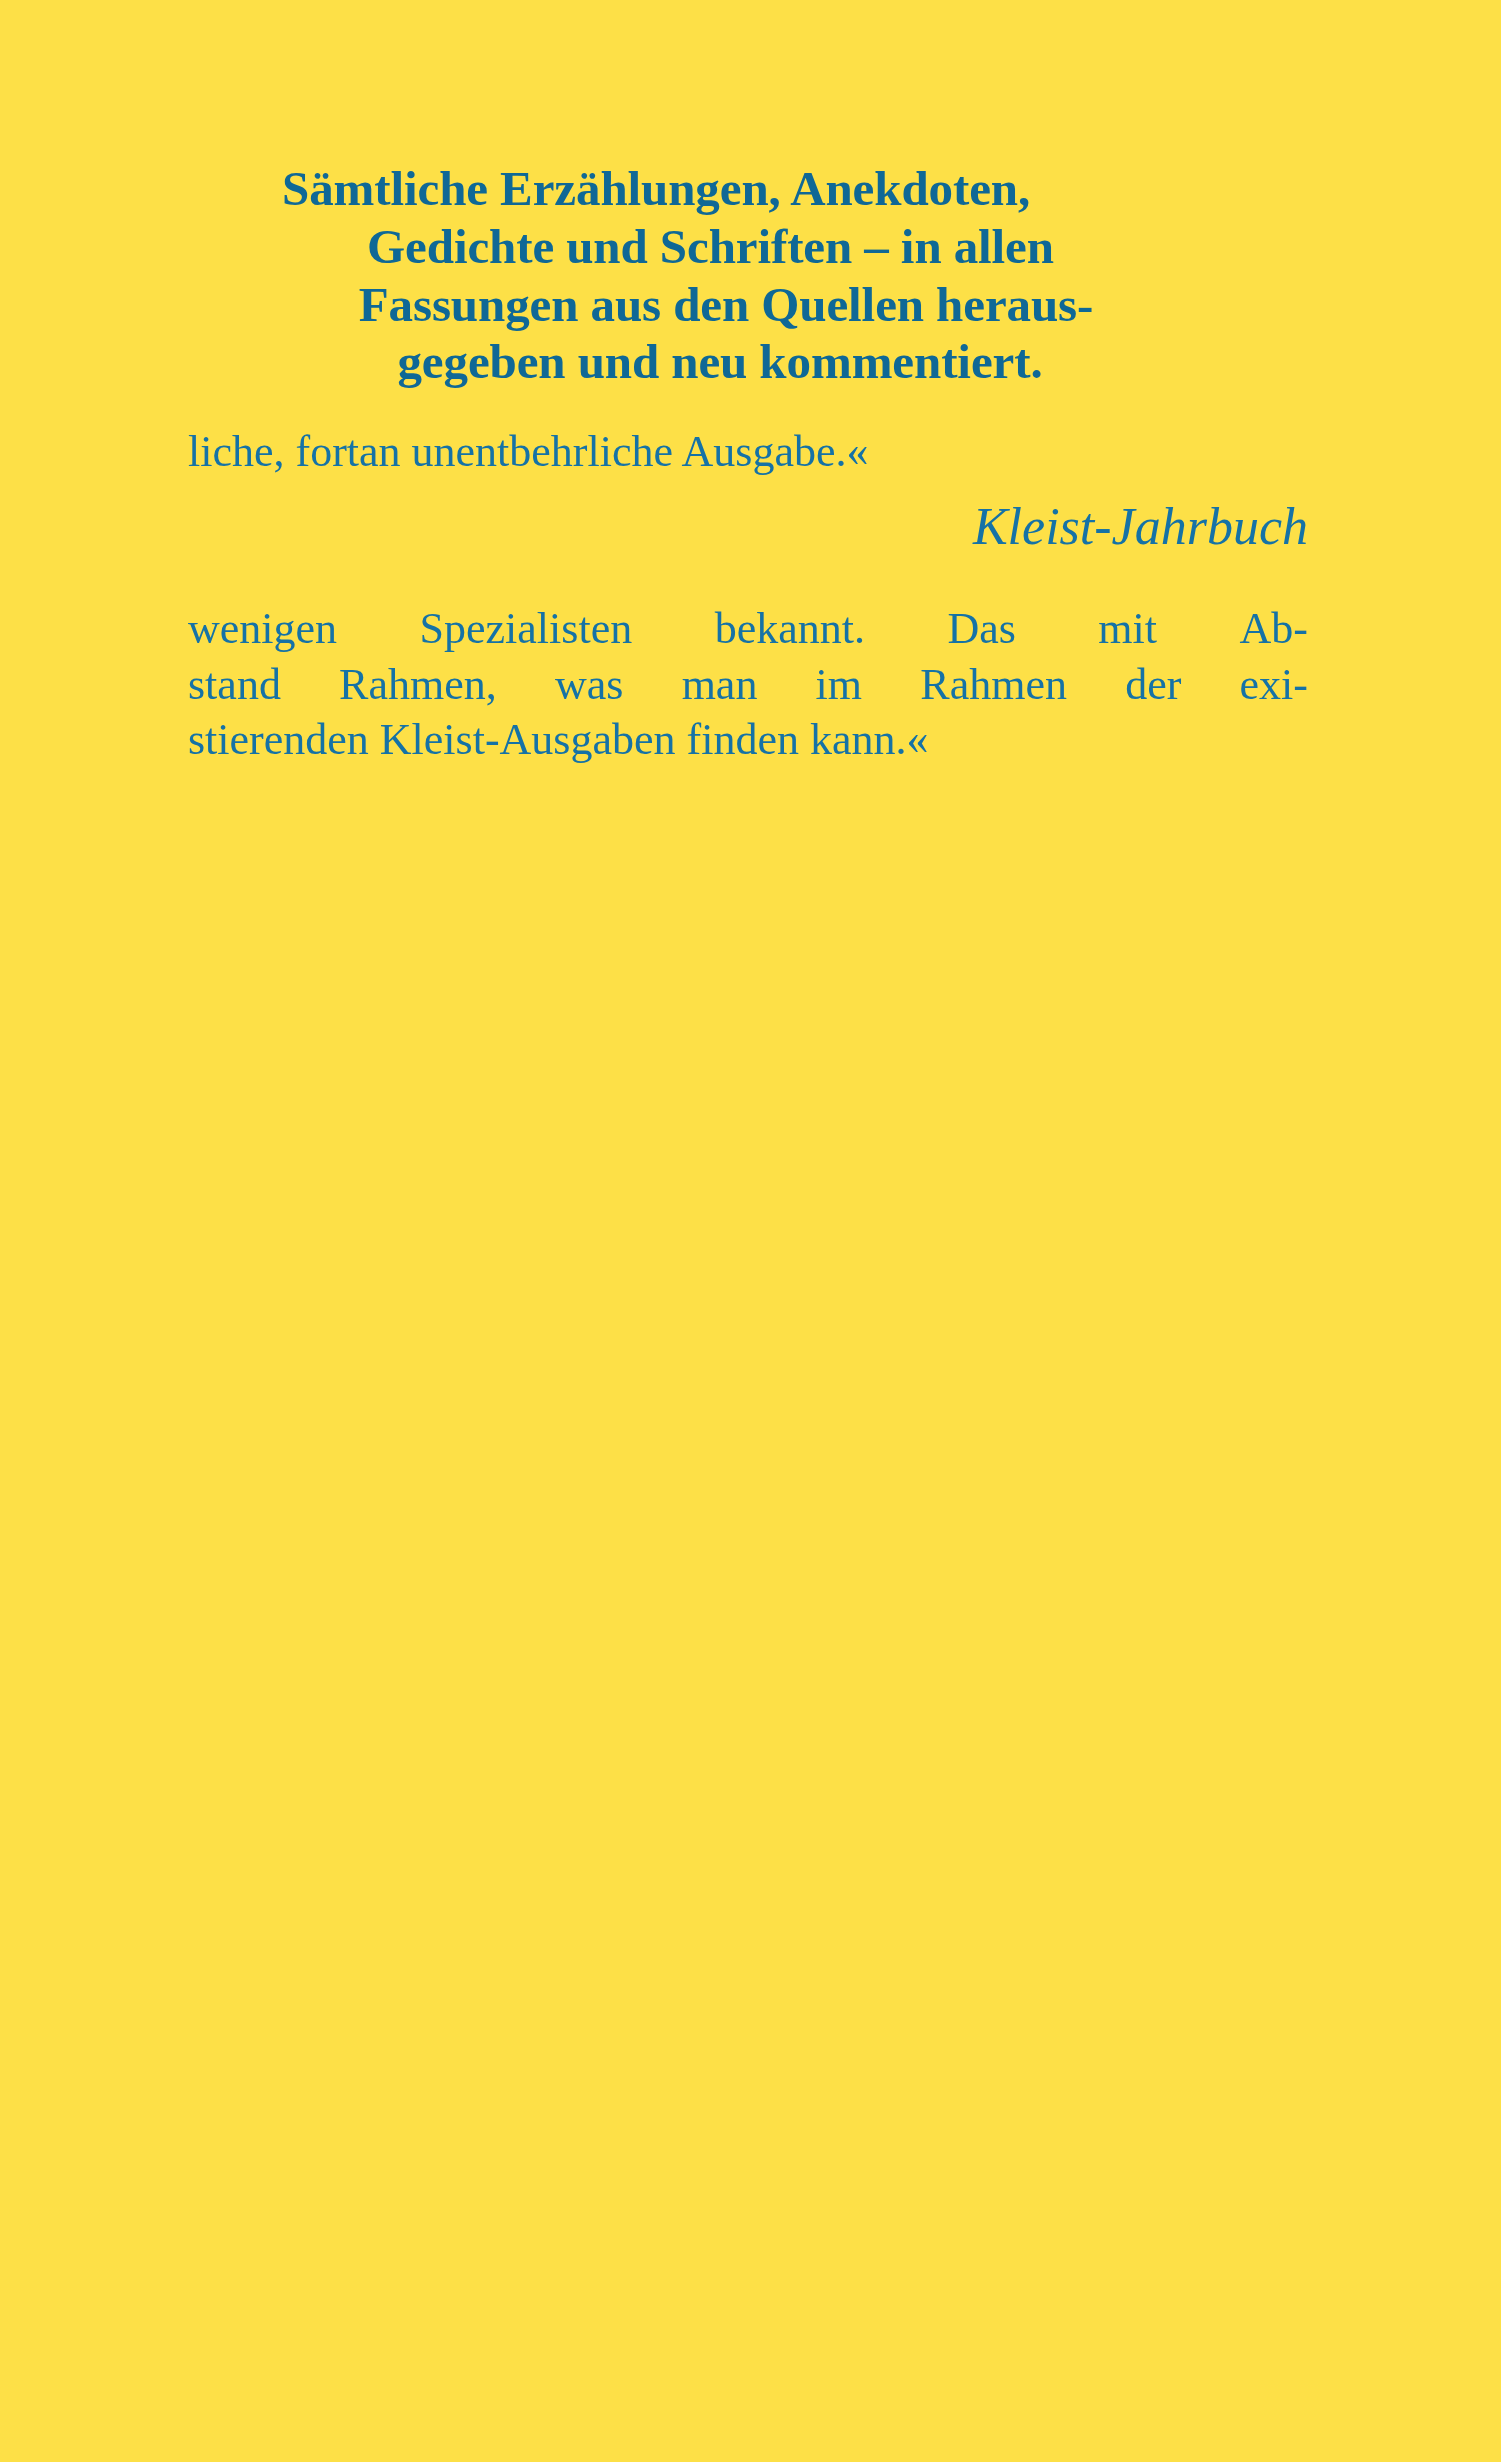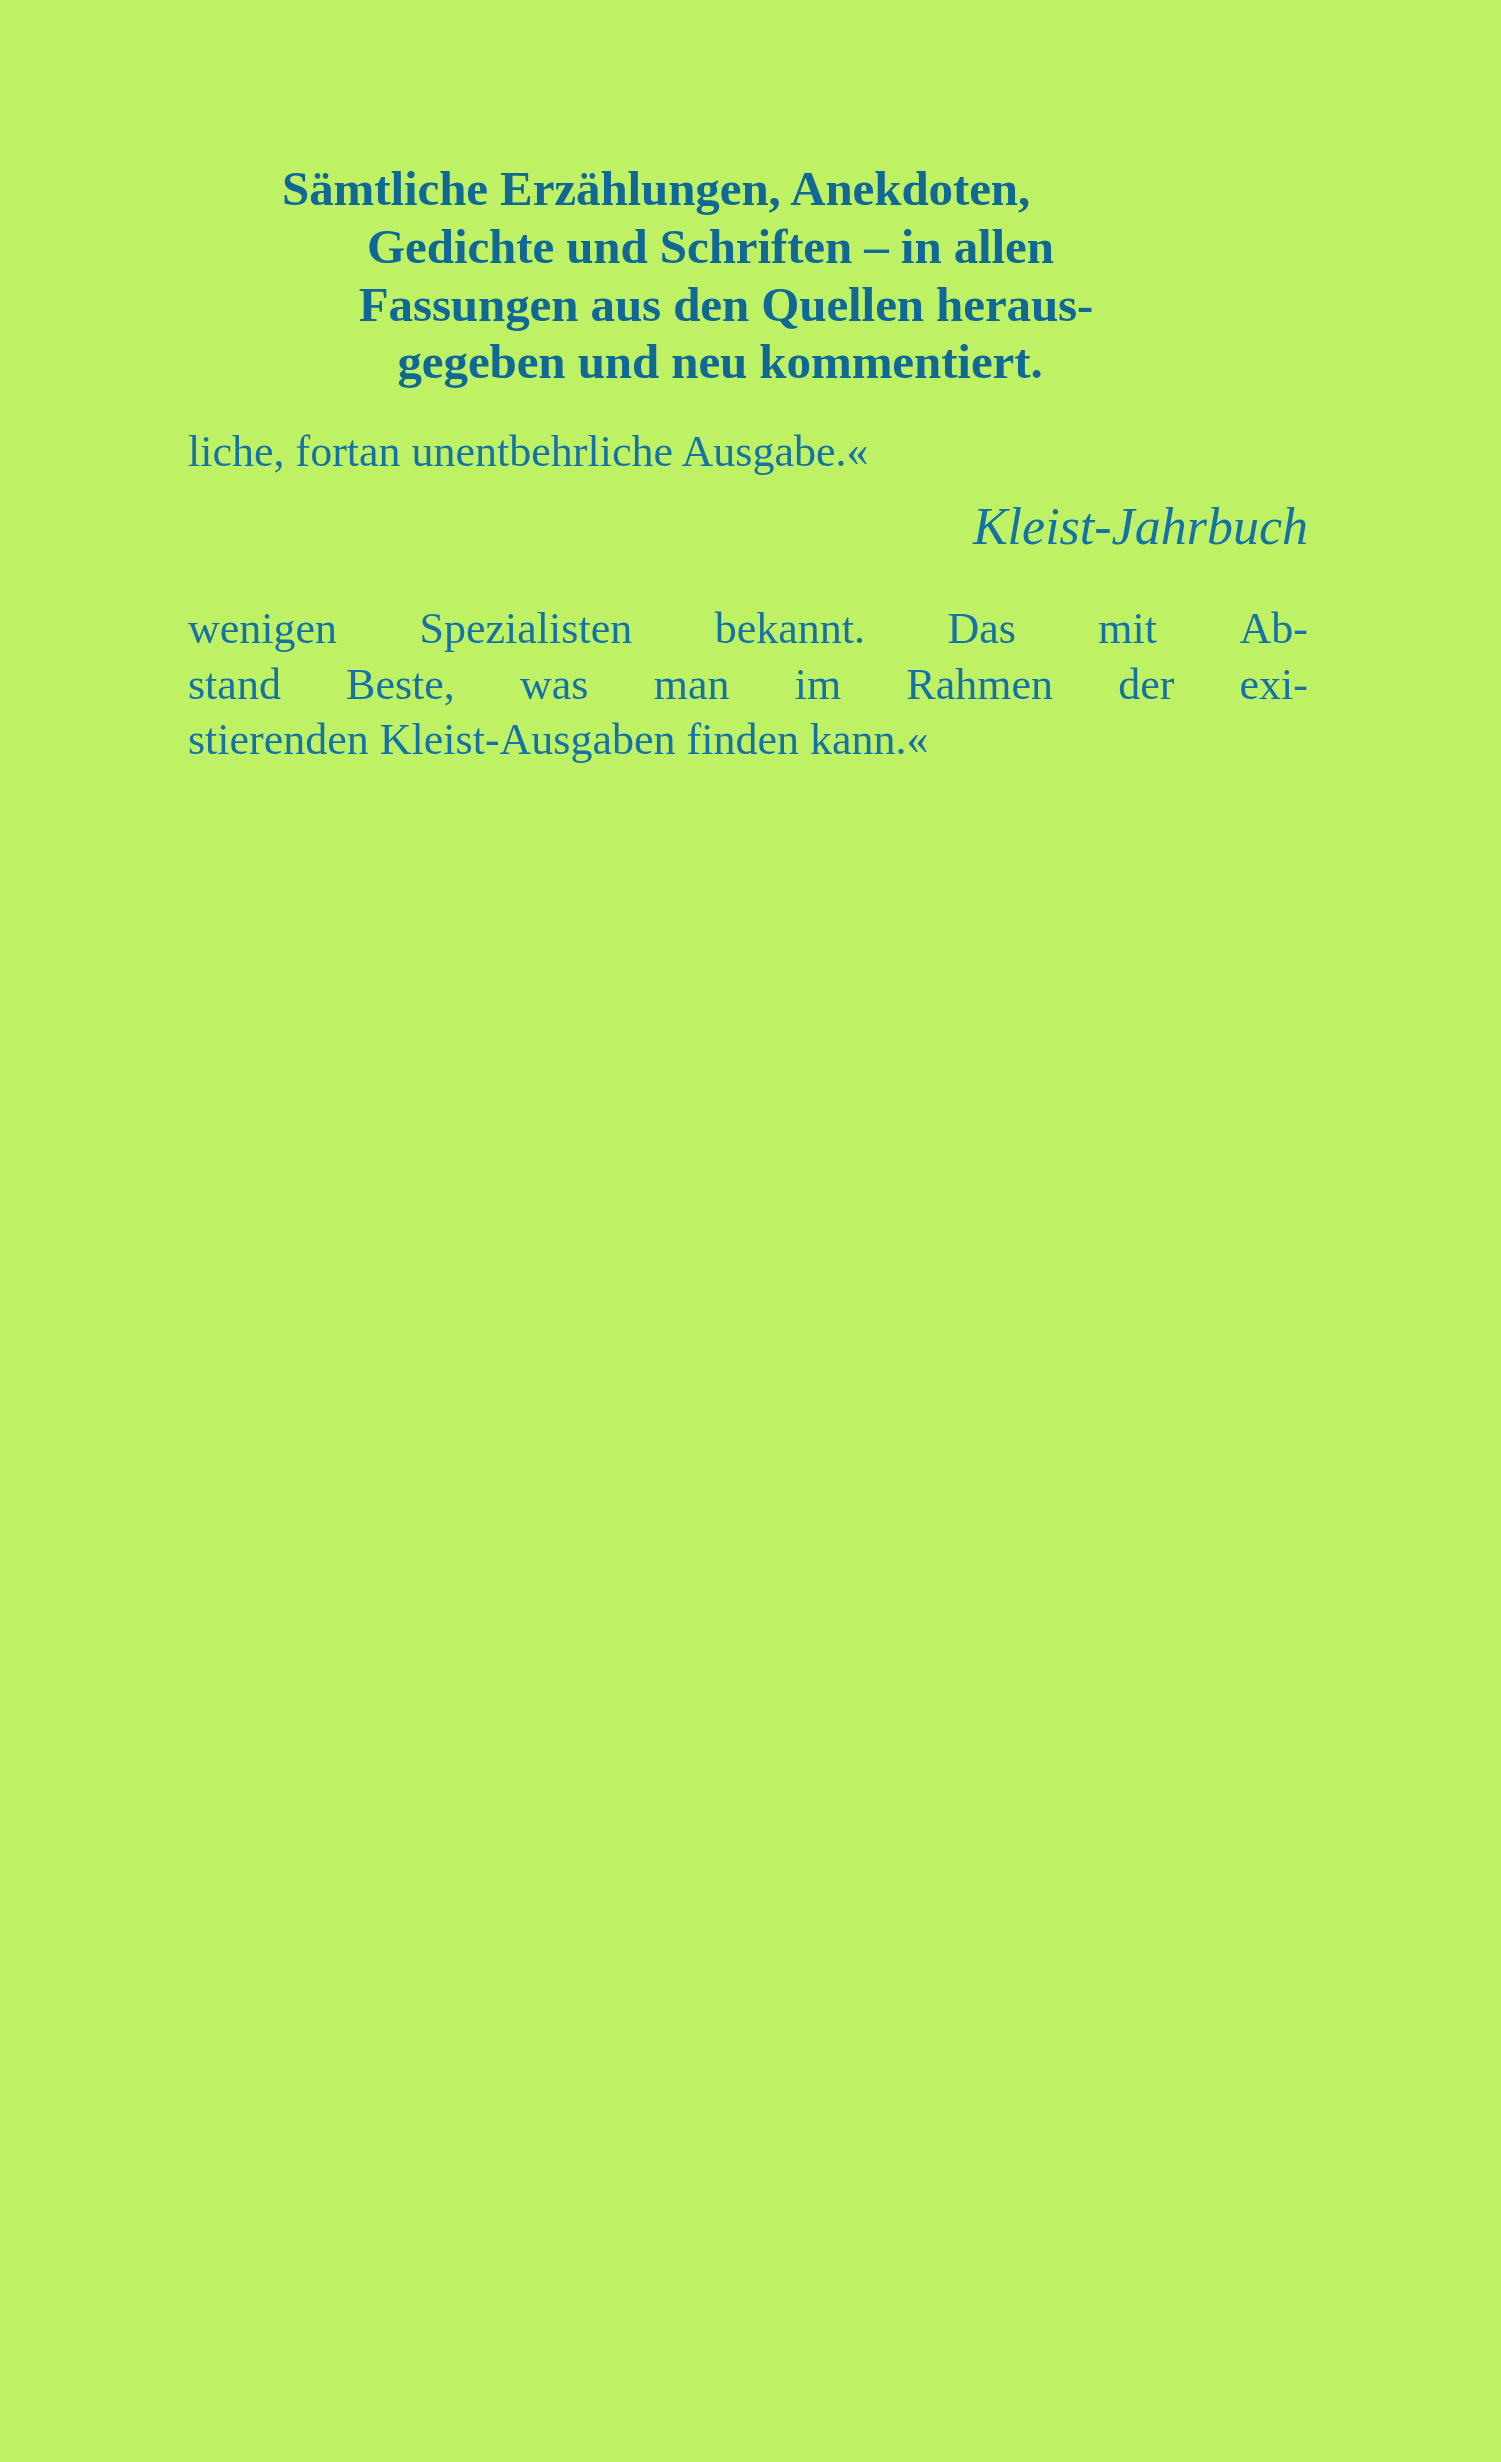--- a/index.html
+++ b/index.html
@@ -14,21 +14,21 @@
     color: #1b6ea0;
     position: relative;
     overflow: hidden;
   }
   .page {
     position: absolute;
     left: 0;
     top: 0;
     width: 1502px;
     height: 2462px;
-    background: #bef264;
+    background: #fde047;
   }
   .content {
     position: absolute;
     left: 188px;
     top: 160px;
     width: 1120px;
   }
 
   
   .headline {
@@ -122,21 +122,21 @@
       <span class="jline justified">
         <span class="w">wenigen</span>
         <span class="w">Spezialisten</span>
         <span class="w">bekannt.</span>
         <span class="w">Das</span>
         <span class="w">mit</span>
         <span class="w">Ab-</span>
       </span>
       <span class="jline justified">
         <span class="w">stand</span>
-        <span class="w">Beste,</span>
+        <span class="w">Rahmen,</span>
         <span class="w">was</span>
         <span class="w">man</span>
         <span class="w">im</span>
         <span class="w">Rahmen</span>
         <span class="w">der</span>
         <span class="w">exi-</span>
       </span>
       <span class="jline">stierenden Kleist-Ausgaben finden kann.«</span>
     </div>
 

